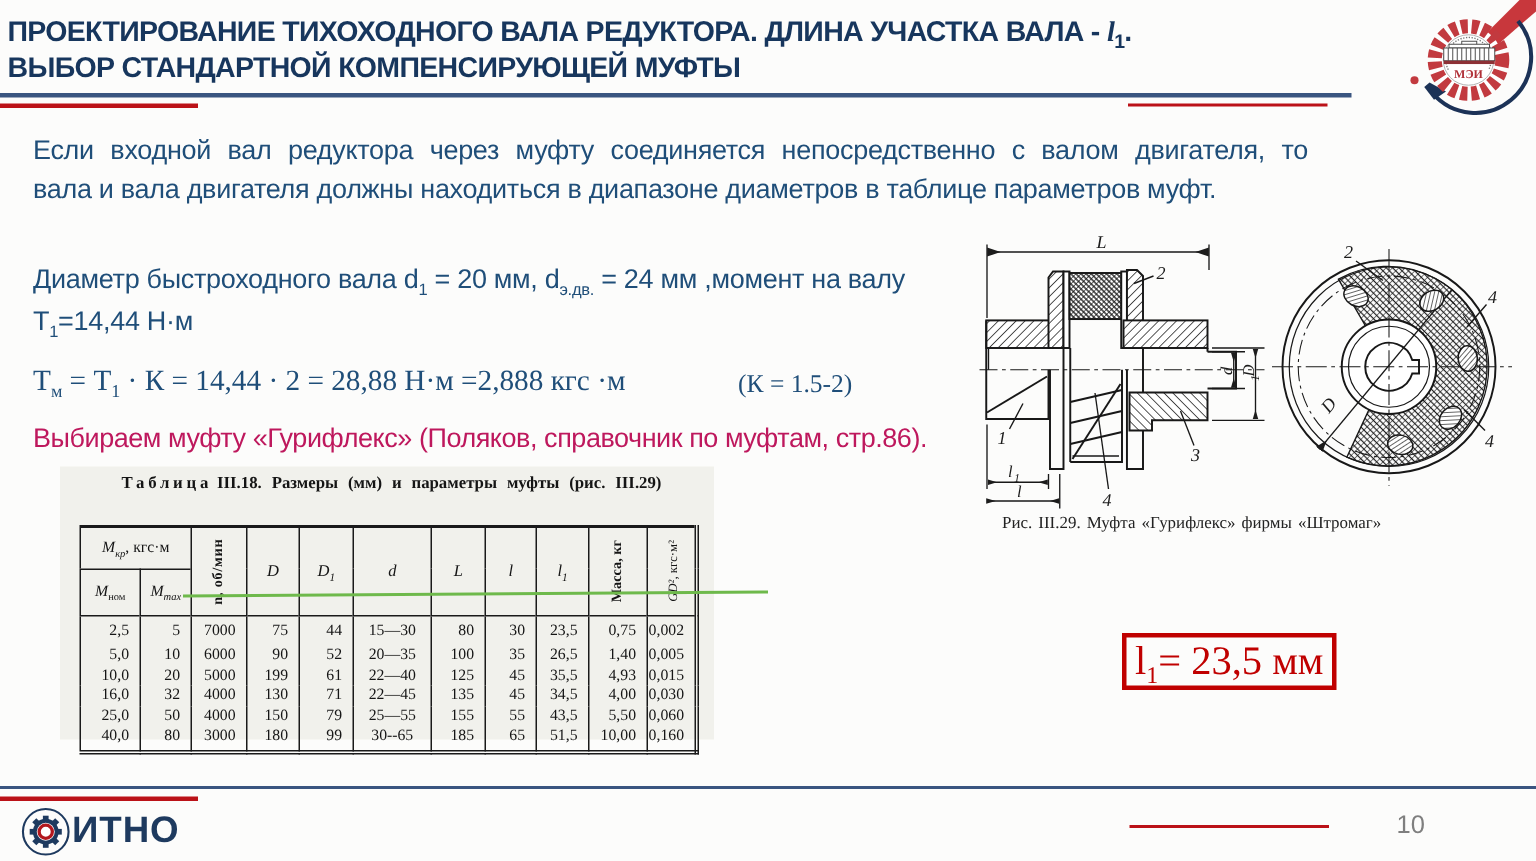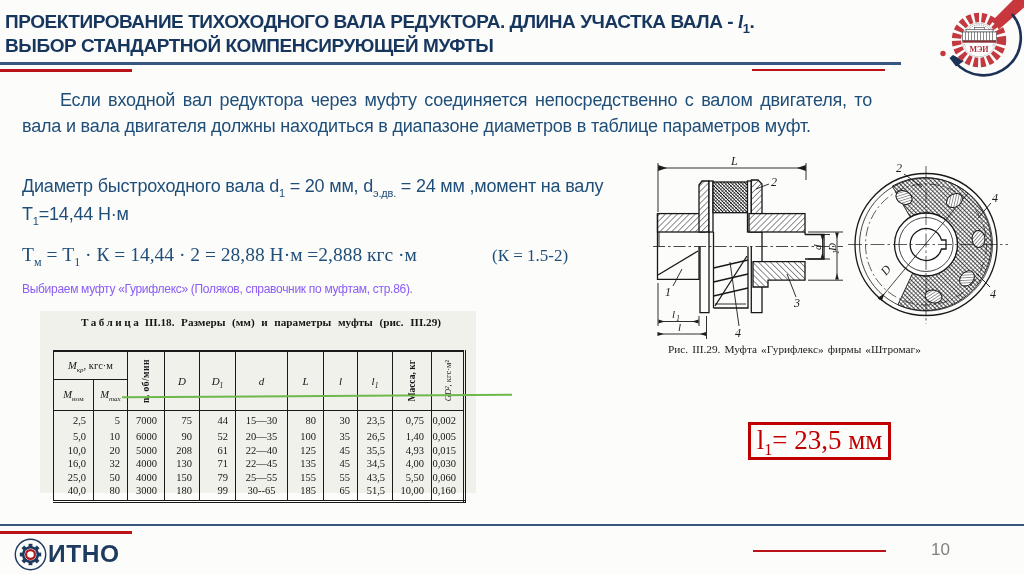--- a/index.html
+++ b/index.html
@@ -13,29 +13,29 @@
 
 <div class="abs" style="left:5px;top:10px;width:980px;font-weight:bold;font-size:19px;line-height:24px;color:#17365d;letter-spacing:-0.45px;">ПРОЕКТИРОВАНИЕ ТИХОХОДНОГО ВАЛА РЕДУКТОРА. ДЛИНА УЧАСТКА ВАЛА - <span style="font-family:'Liberation Serif',serif;font-style:italic;">l</span><sub style="font-size:13px;">1</sub>.<br>ВЫБОР СТАНДАРТНОЙ КОМПЕНСИРУЮЩЕЙ МУФТЫ</div>
 
 <div class="abs" style="left:0;top:61.9px;width:901px;height:2.8px;background:#3a5580;"></div>
 
 <div class="abs" style="left:0;top:69px;width:132px;height:2.8px;background:#bb1218;"></div>
 
 <div class="abs" style="left:752px;top:68.5px;width:133px;height:2.8px;background:#bb1218;"></div>
 
 <div class="abs" style="left:22px;top:86.5px;width:850px;font-size:18px;line-height:26.3px;color:#1f4e79;letter-spacing:-0.2px;">
-  <div style="text-align:justify;text-align-last:justify;margin-left:38px;">Если входной вал редуктора через муфту соединяется непосредственно с валом двигателя, то</div>
+  <div style="text-align:justify;text-align-last:justify;">Если входной вал редуктора через муфту соединяется непосредственно с валом двигателя, то</div>
   <div>вала и вала двигателя должны находиться в диапазоне диаметров в таблице параметров муфт.</div>
 </div>
 
 <div class="abs" style="left:22px;top:171.5px;width:680px;font-size:18px;line-height:28.5px;color:#1f4e79;letter-spacing:-0.2px;">Диаметр быстроходного вала d<sub style="font-size:11px;">1</sub> = 20 мм, d<sub style="font-size:11px;">э.дв.</sub> = 24 мм ,момент на валу<br>Т<sub style="font-size:11px;">1</sub>=14,44 Н·м</div>
 
 <div class="abs" style="left:22px;top:244px;width:700px;font-size:19.5px;color:#1f4e79;font-family:'Liberation Serif',serif;">Т<sub style="font-size:12px;">м</sub> = Т<sub style="font-size:12px;">1</sub> · К = 14,44 · 2 = 28,88 Н·м =2,888 кгс ·м<span style="position:absolute;left:470px;top:2px;font-size:17px;">(К = 1.5-2)</span></div>
 
-<div class="abs" style="left:22px;top:282px;width:700px;font-size:12px;color:#8b5cf6;letter-spacing:-0.3px;">Выбираем муфту «Гурифлекс» (Поляков, справочник по муфтам, стр.86).</div>
+<div class="abs" style="left:22px;top:282px;width:700px;font-size:18px;color:#be185d;letter-spacing:-0.3px;">Выбираем муфту «Гурифлекс» (Поляков, справочник по муфтам, стр.86).</div>
 
 <div class="abs" style="left:40px;top:311px;width:436px;height:182px;background:#f1f1ec;"></div>
 
 <div class="abs" style="left:81px;top:316px;width:420px;font-size:11.2px;color:#151515;font-family:'Liberation Serif',serif;font-weight:bold;word-spacing:0.5px;"><span style="letter-spacing:2.5px;">Таблица</span> III.18.&nbsp; Размеры&nbsp; (мм)&nbsp; и&nbsp; параметры&nbsp; муфты&nbsp; (рис.&nbsp; III.29)</div>
 
 <div id="tblwrap" class="abs" style="left:53px;top:350px;">
 <table style="border-collapse:collapse;table-layout:fixed;font-family:'Liberation Serif',serif;color:#151515;border-top:2.4px solid #1a1a1a;border-bottom:3.5px double #1a1a1a;border-left:1.6px solid #1a1a1a;border-right:3.5px double #1a1a1a;">
   <colgroup>
     <col style="width:40px">
         <col style="width:34px">
@@ -95,21 +95,21 @@
           <td>100</td>
           <td>35</td>
           <td>26,5</td>
           <td>1,40</td>
           <td>0,005</td>
         </tr>
   <tr class="dr" style="font-size:10.5px;height:13.5px;">
           <td>10,0</td>
           <td>20</td>
           <td>5000</td>
-          <td>208</td>
+          <td>199</td>
           <td>61</td>
           <td style="text-align:center;">22—40</td>
           <td>125</td>
           <td>45</td>
           <td>35,5</td>
           <td>4,93</td>
           <td>0,015</td>
         </tr>
   <tr class="dr" style="font-size:10.5px;height:13.5px;">
           <td>16,0</td>

